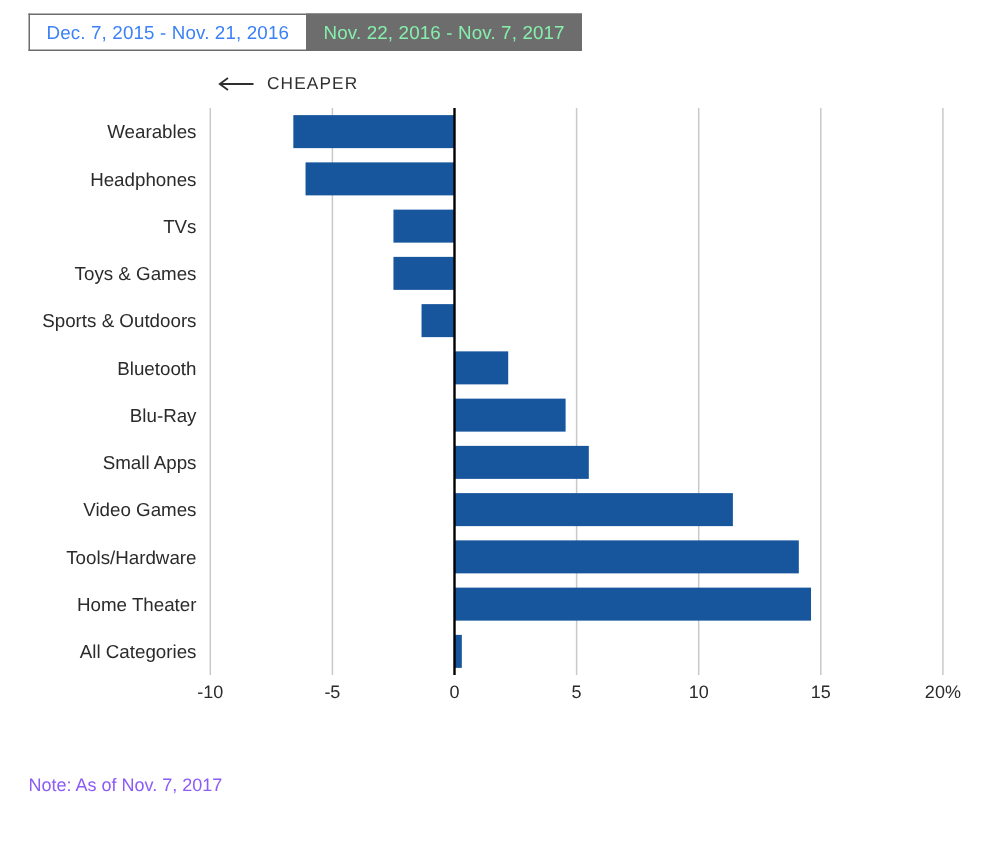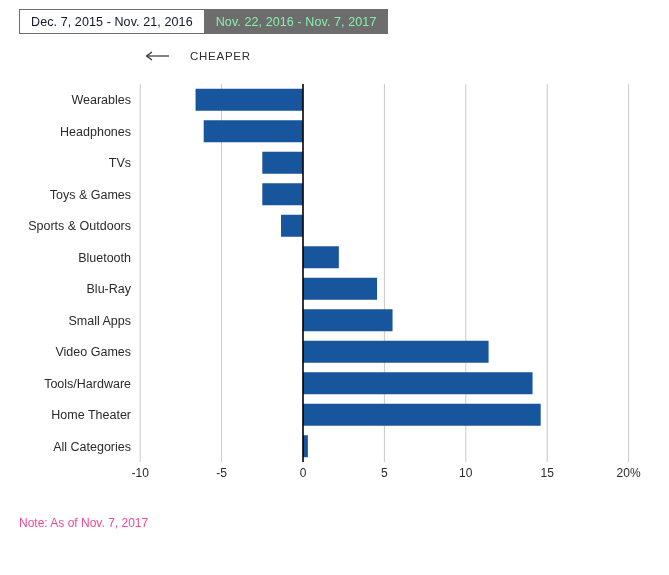--- a/index.html
+++ b/index.html
@@ -32,21 +32,21 @@
     align-items: center;
     justify-content: center;
     padding: 0 11px;
     box-sizing: border-box;
     height: 25px;
     cursor: pointer;
     white-space: nowrap;
   }
   .toggle-btn.inactive {
     background: #ffffff;
-    color: #0f172a;
+    color: #3b82f6;
     border: 1px solid #6d6d6d;
     border-right: none;
   }
   .toggle-btn.active {
     background: #6d6d6d;
     color: #86efac;
     border: 1px solid #6d6d6d;
   }
 
   
@@ -58,35 +58,34 @@
     height: 18px;
   }
   .dir-label {
     position: absolute;
     font-size: 11.5px;
     letter-spacing: 0.75px;
     color: #2f2f2f;
     white-space: nowrap;
     display: flex;
     align-items: center;
-    gap: 20px;
+    gap: 8px;
   }
   .dir-cheaper { left: 144px; }
   .dir-expensive { left: 380px; }
   .arrow-svg { display: block; }
 
   
   .chart-wrap {
     position: absolute;
     left: 0;
     top: 0;
     width: 669px;
     height: 417px;
     pointer-events: none;
-    margin-top: 12px;
   }
   .chart-svg { display: block; }
 
   .cat-label {
     font-family: "Liberation Sans", sans-serif;
     font-size: 12.5px;
     fill: #2b2b2b;
   }
   .tick-label {
     font-family: "Liberation Sans", sans-serif;
@@ -94,21 +93,21 @@
     fill: #2b2b2b;
   }
 
   
   .footer {
     position: absolute;
     left: 19px;
     top: 513px;
     font-size: 12px;
     line-height: 20px;
-    color: #ec4899;
+    color: #8b5cf6;
   }
   .footer div { white-space: nowrap; }
 </style>
 </head>
 <body>
 
 <div class="toggle-bar">
   <div class="toggle-btn inactive">Dec. 7, 2015 - Nov. 21, 2016</div>
   <div class="toggle-btn active">Nov. 22, 2016 - Nov. 7, 2017</div>
 </div>

